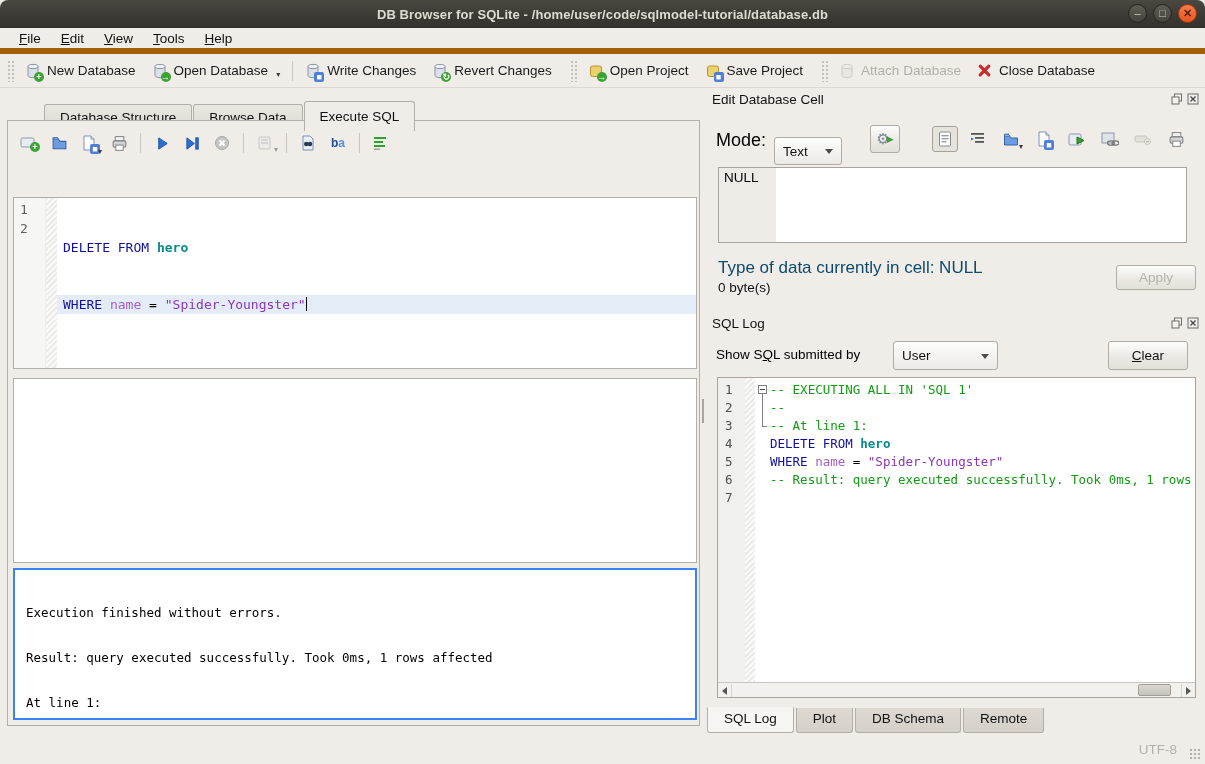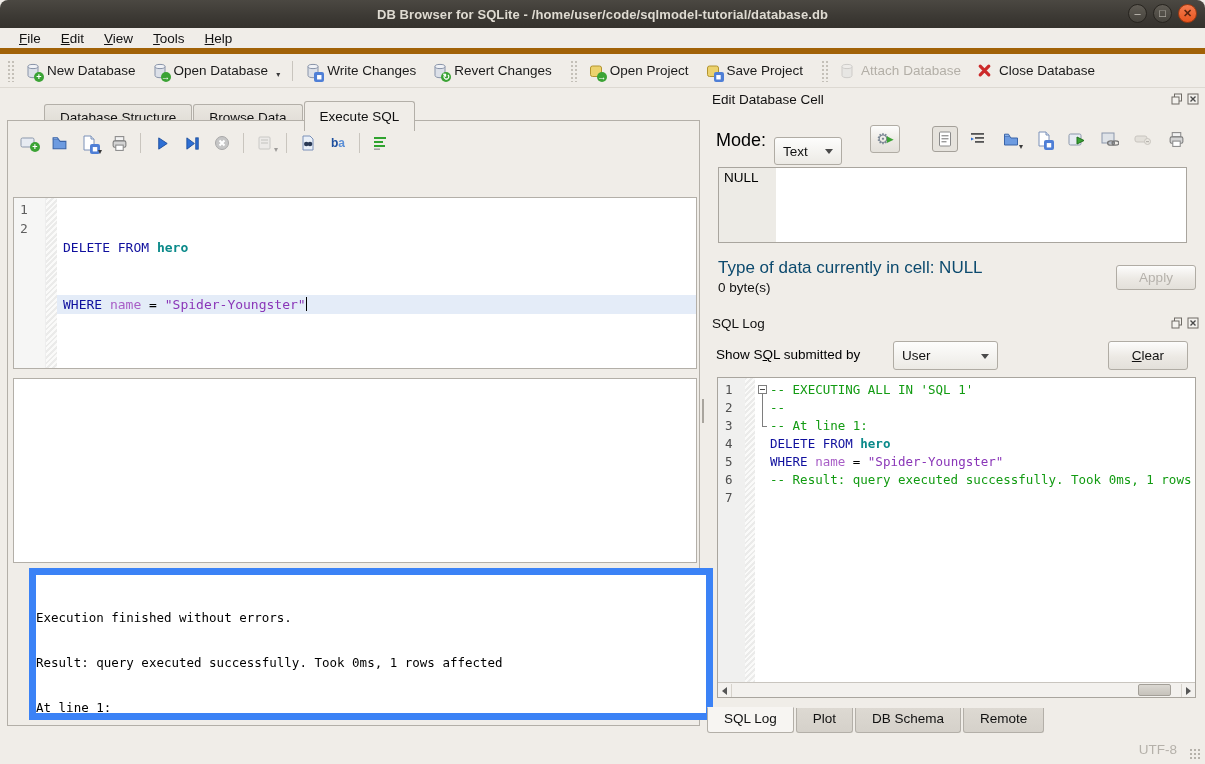--- a/index.html
+++ b/index.html
@@ -70,22 +70,22 @@
   .tbl { color:#0b8a8a; font-weight:bold; }
   .idn { color:#a85ec6; }
   .str { color:#8a36b8; }
   .cmt { color:#129b12; }
   .caret { display:inline-block; width:1.5px; height:14px; background:#000; vertical-align:-2px; }
 
   .hsplit { position:absolute; left:5px; top:251px; width:684px; height:6px; display:flex; align-items:center; justify-content:center; }
   .dots6 { width:26px; height:2px; background-image:radial-gradient(#a9a59e 1px, transparent 1.2px); background-size:5px 2px; }
 
   .results-pane { position:absolute; left:5px; top:257px; width:684px; height:185px; border:1px solid #b3afa8; background:#fff; }
-  .message-pane { position:absolute; left:5px; top:447px; width:684px; height:152px; border:7px solid #3b82f6; background:#fff;
-    font:12.5px/15px "DejaVu Sans Mono",monospace; color:#000; padding:5px 0; white-space:pre;margin-left:16px; }
+  .message-pane { position:absolute; left:5px; top:447px; width:684px; height:152px; border:2px solid #3b82f6; background:#fff;
+    font:12.5px/15px "DejaVu Sans Mono",monospace; color:#000; padding:5px 11px; white-space:pre; }
 
   
   .vsplit-main { position:absolute; left:700px; top:0; width:6px; height:645px; display:flex; align-items:center; justify-content:center; }
   .vdots { width:2px; height:24px; background-image:radial-gradient(#a9a59e 1px, transparent 1.2px); background-size:2px 5px; }
 
   
   .dock { position:absolute; left:706px; top:0; width:499px; height:645px; }
   .dock-title { position:absolute; left:6px; right:6px; height:20px; font-size:13.5px; color:#111; }
   .dock-icons { position:absolute; right:0; top:1px; display:flex; gap:4px; }
 

